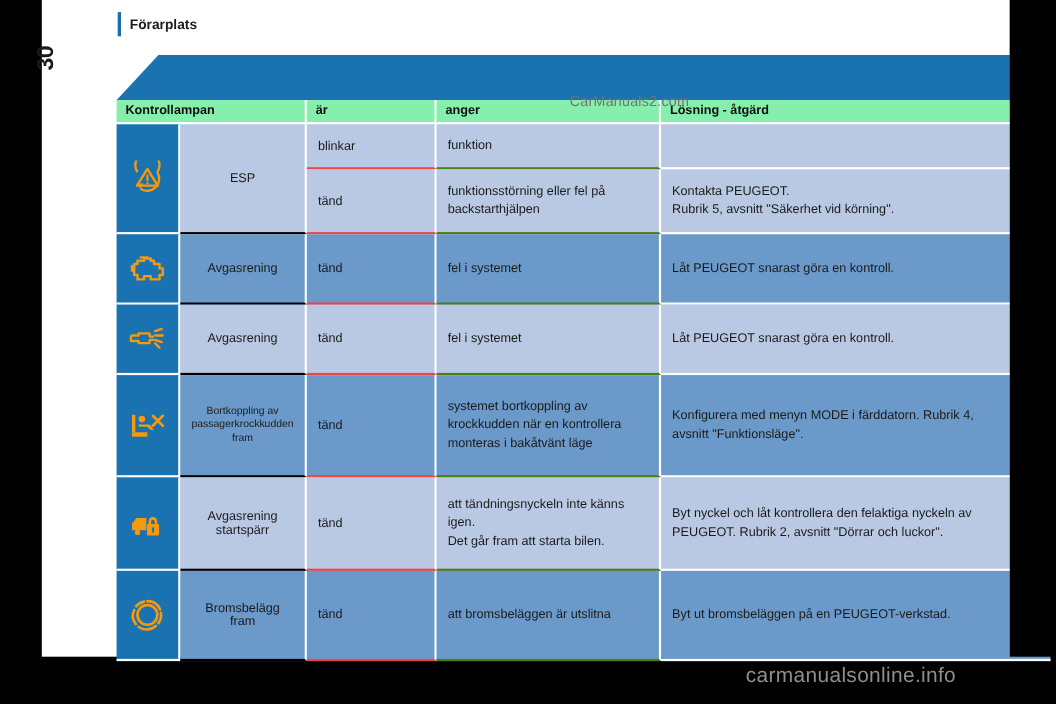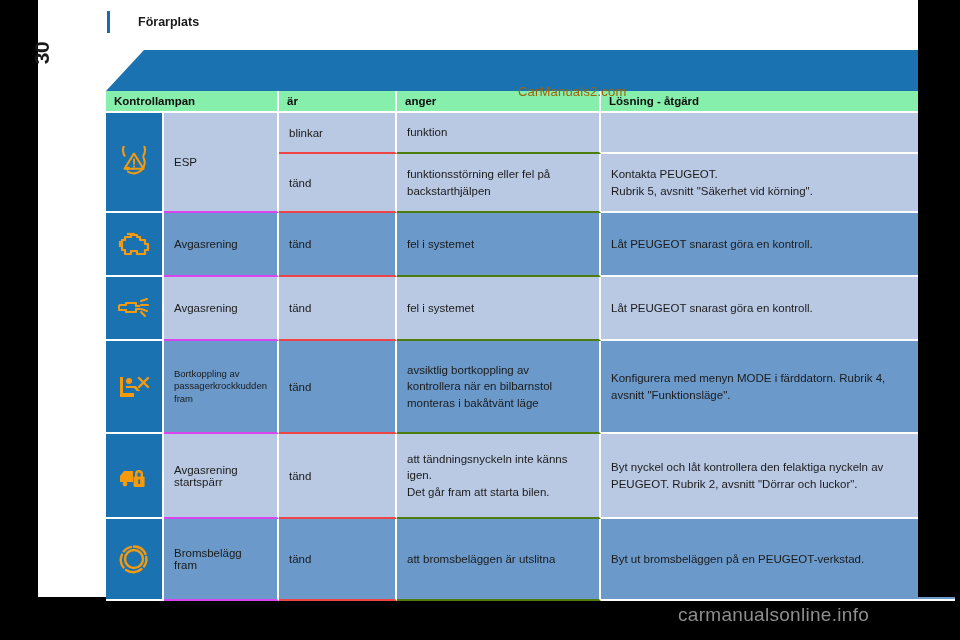--- a/index.html
+++ b/index.html
@@ -65,39 +65,38 @@
   #runhead .bar {
     width: 3px;
     height: 22px;
     background: #1a6cab;
     margin-right: 8px;
   }
   #runhead .txt {
     font-size: 12.5px;
     font-weight: 700;
     color: #1b1b1b;
-    margin-left: 20px;
   }
 
   
   #banner {
     position: absolute;
     left: 68px;
     top: 50px;
     width: 849px;
     height: 41px;
     background: #1a72b0;
     clip-path: polygon(38px 0, 100% 0, 100% 100%, 0 100%);
   }
   #watermark-top {
     position: absolute;
     left: 480px;
     top: 84px;
     font-size: 13px;
-    color: #a16207;
+    color: #737373;
     letter-spacing: 0.2px;
     font-family: "Liberation Sans", sans-serif;
     z-index: 5;
     pointer-events: none;
   }
 
   
   #tbl {
     position: absolute;
     left: 68px;
@@ -129,23 +128,24 @@
     width: 58px;
     background: #1a72b0;
     text-align: center;
     border-right: 2px solid #ffffff;
     border-bottom: 2px solid #ffffff;
   }
   .name-cell {
     width: 115px;
     padding: 0 10px !important;
     border-right: 2px solid #ffffff;
-    border-bottom: 2px solid #d946ef;
-    font-size: 11.5px;
-    color: #1b1b1b;
+    border-bottom: 2px solid #000000;
+    font-size: 11.5px;
+    color: #1b1b1b;
+    text-align: center;
   }
   .state-cell {
     width: 118px;
     padding: 5px 10px !important;
     border-right: 2px solid #ffffff;
     border-bottom: 2px solid #ef4444;
     font-size: 11.5px;
     color: #1b1b1b;
   }
   .desc-cell {
@@ -286,22 +286,22 @@
         </td>
         <td class="name-cell tint-dark">
           <div class="small-name">
             <span class="ln">Bortkoppling av</span>
             <span class="ln">passagerkrockkudden</span>
             <span class="ln">fram</span>
           </div>
         </td>
         <td class="state-cell tint-dark">tänd</td>
         <td class="desc-cell tint-dark">
-          <span class="ln">avsiktlig bortkoppling av</span>
-          <span class="ln">kontrollera när en bilbarnstol</span>
+          <span class="ln">systemet bortkoppling av</span>
+          <span class="ln">krockkudden när en kontrollera</span>
           <span class="ln">monteras i bakåtvänt läge</span>
         </td>
         <td class="fix-cell tint-dark">
           <span class="ln">Konfigurera med menyn MODE i färddatorn. Rubrik 4,</span>
           <span class="ln">avsnitt "Funktionsläge".</span>
         </td>
       </tr>
 
       <tr>
         <td class="icon-cell" style="height:83px">

